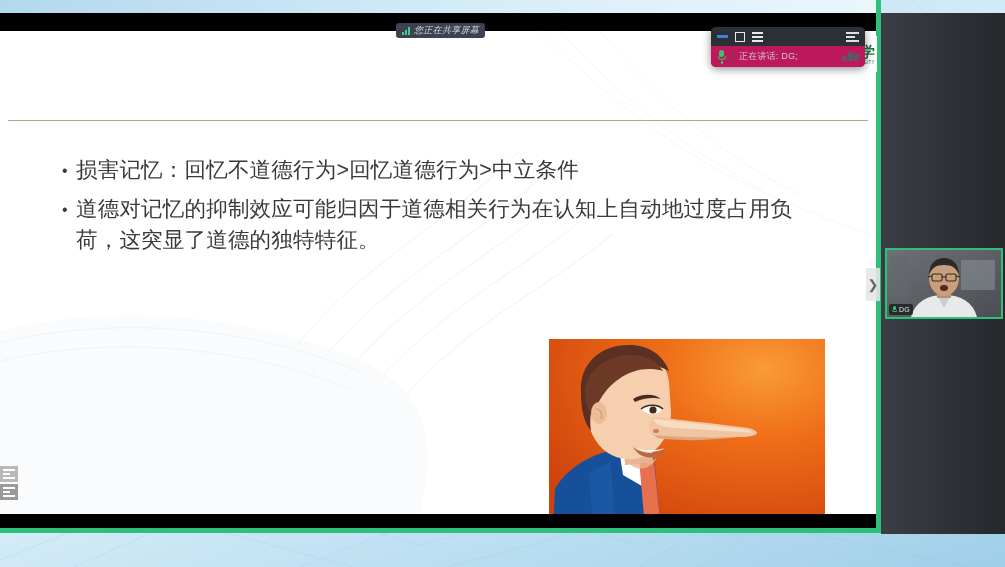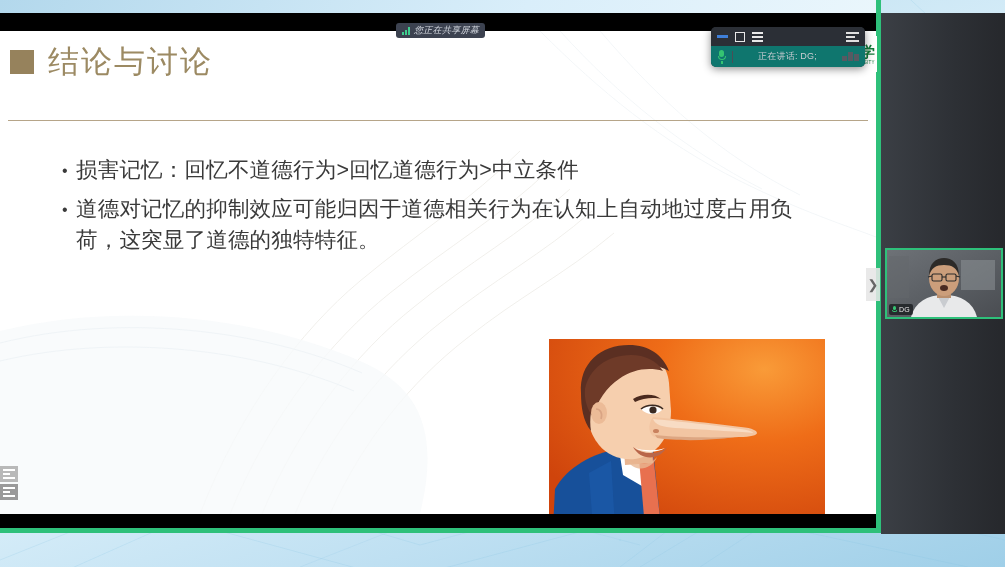--- a/index.html
+++ b/index.html
@@ -249,26 +249,25 @@
   .mt-spacer { flex: 1; }
   .ctrl-panel {
     width: 13px; height: 10px; position: relative; cursor: pointer;
     display: flex; flex-direction: column; justify-content: space-between;
   }
   .ctrl-panel i { height: 2px; background: #e0e0e0; display: block; }
   .ctrl-panel i:nth-child(2) { width: 70%; }
 
   .mt-row-bottom {
     height: 21px;
-    background: #0f766e;
+    background: #be185d;
     display: flex;
     align-items: center;
     padding: 0 6px;
     gap: 6px;
-    text-align: center;
   }
   .mic-icon {
     width: 9px; height: 13px; position: relative; flex: none; cursor: pointer;
   }
   .mic-icon .cap {
     position: absolute; left: 2px; top: 0;
     width: 5px; height: 7px; border-radius: 3px; background: #35c472;
   }
   .mic-icon .stand {
     position: absolute; left: 0.5px; top: 6px;
@@ -419,24 +418,20 @@
           </g>
           <g fill="#f0f4f7" opacity="0.85">
             <path d="M0 300 C120 270 260 286 360 330 C420 356 440 400 420 483 L0 483 Z"></path>
           </g>
           <g fill="none" stroke="#dfe8ee" stroke-width="1">
             <path d="M0 312 C120 282 262 298 362 342"></path>
             <path d="M0 330 C118 302 256 318 354 360"></path>
           </g>
         </svg>
 
-        <div class="slide-title-row">
-          <div class="title-marker"></div>
-          <div class="slide-title">结论与讨论</div>
-        </div>
         <div class="title-rule"></div>
 
         <div class="bullets">
           <div class="bullet">
             <span class="dot">•</span>
             <span class="btext">损害记忆：回忆不道德行为&gt;回忆道德行为&gt;中立条件</span>
           </div>
           <div class="bullet">
             <span class="dot">•</span>
             <span class="btext">道德对记忆的抑制效应可能归因于道德相关行为在认知上自动地过度占用负荷，这突显了道德的独特特征。</span>

